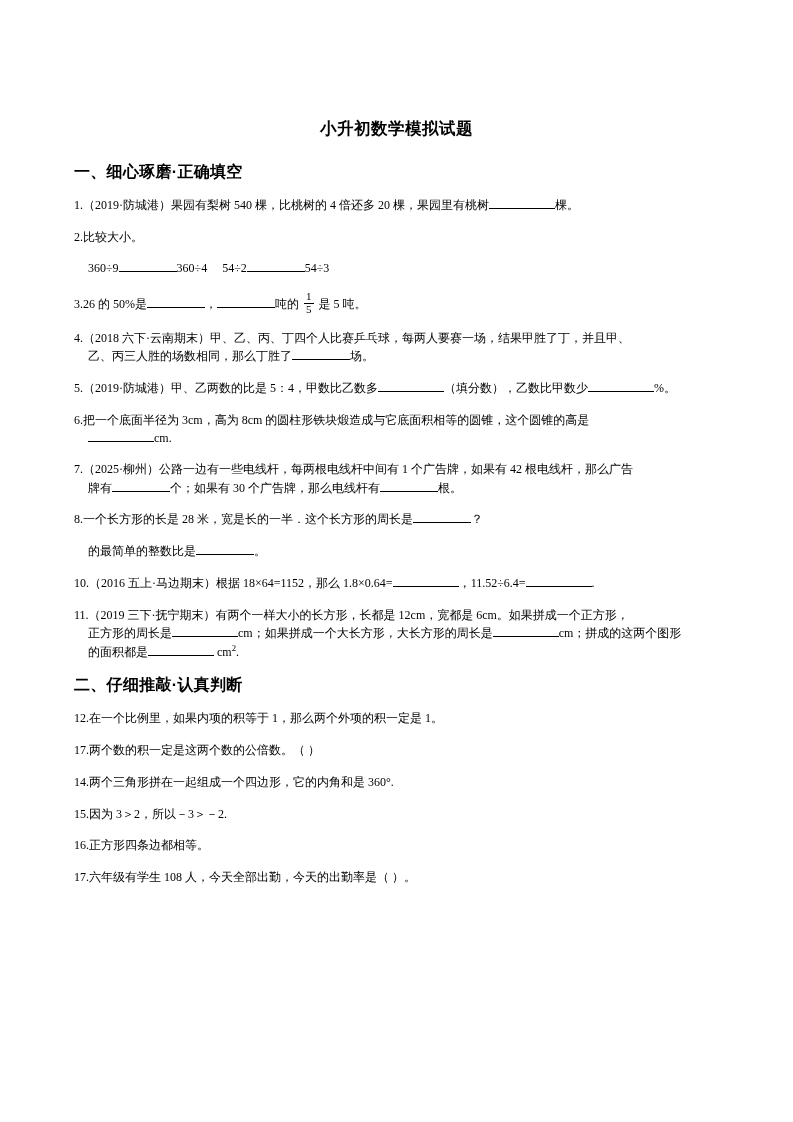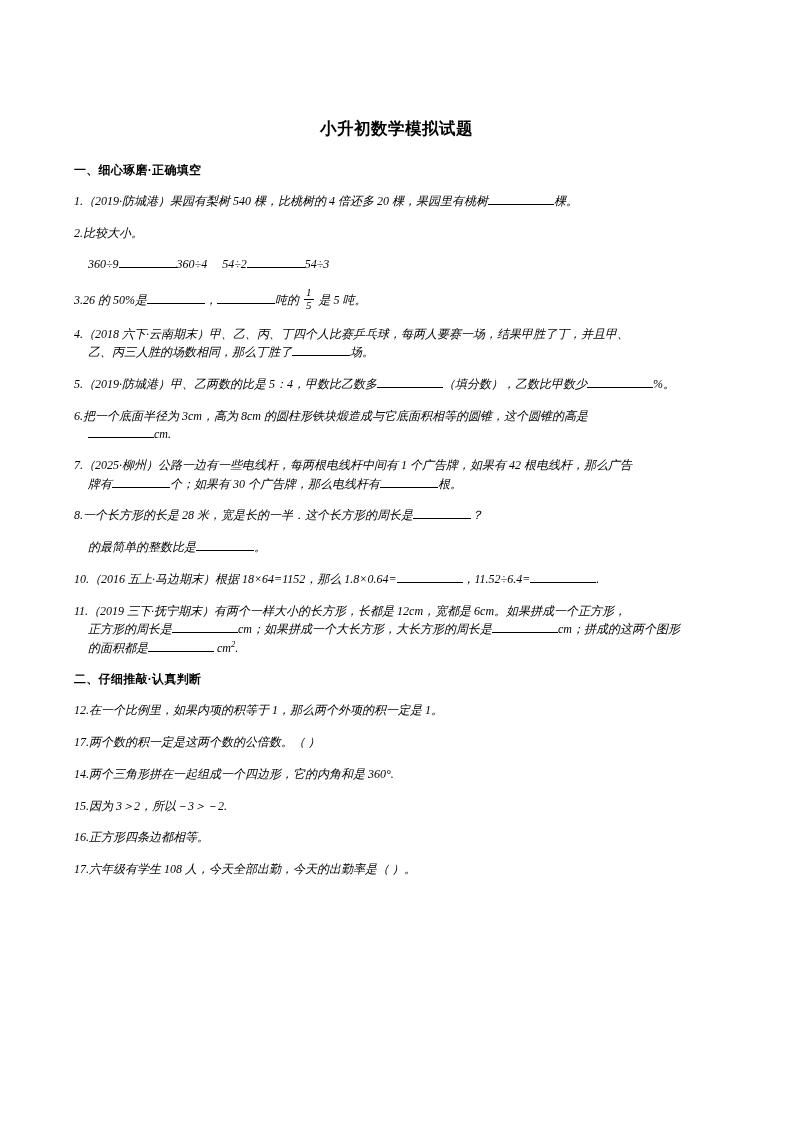--- a/index.html
+++ b/index.html
@@ -24,33 +24,32 @@
     text-align: center;
     font-family: "Liberation Sans", sans-serif;
     font-weight: bold;
     font-size: 16.5px;
     letter-spacing: 0.5px;
     margin: 0 0 22px 0;
   }
   .section-head {
     font-family: "Liberation Sans", sans-serif;
     font-weight: bold;
-    font-size: 12px;
+    font-size: 16px;
     margin: 14px 0 13px 0;
     letter-spacing: 0.3px;
   }
   .q {
     font-size: 12px;
     line-height: 1.52;
     margin: 0 0 13.5px 0;
     text-align: left;
   }
   .q .ln {
     display: block;
-    font-style: italic;
   }
   .q .ln.indent {
     padding-left: 14px;
   }
   .blank {
     display: inline-block;
     border-bottom: 1px solid #000;
     height: 0.95em;
     vertical-align: baseline;
   }

